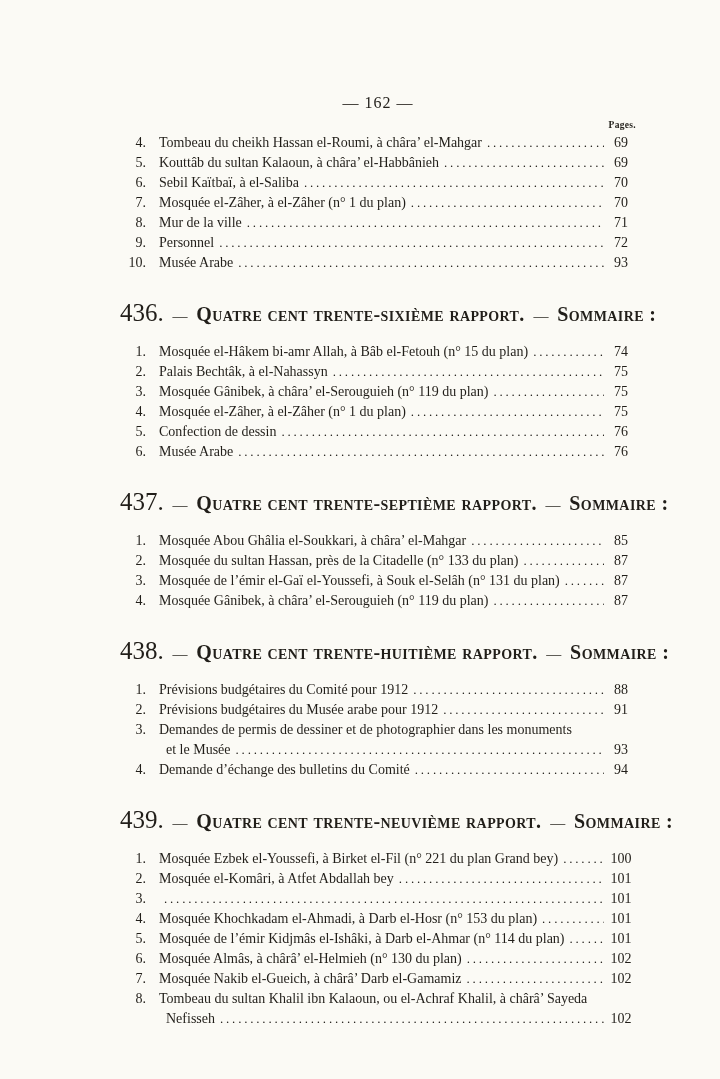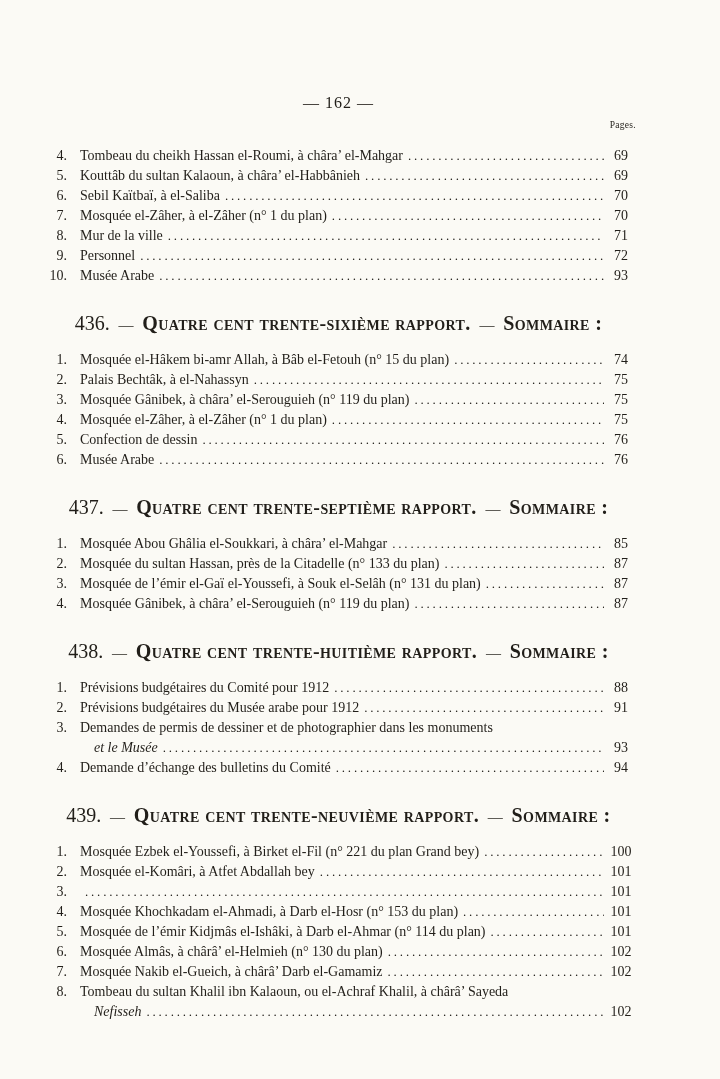--- a/index.html
+++ b/index.html
@@ -1,44 +1,44 @@
 <!DOCTYPE html>
 <html><head>
 <meta charset="utf-8">
 <style>
   html,body{margin:0;padding:0;background:#f4f2ec;}
   .page{
     width:720px;height:1079px;box-sizing:border-box;
     margin:0 auto;
-    padding:94px 84px 0 41px;
+    padding:94px 84px 0 120px;
     background:#fbfaf5;
     color:#211e19;
     font-family:"Liberation Serif","DejaVu Serif",serif;
     overflow:hidden;
   }
   .page-num{
     text-align:center;font-size:16px;letter-spacing:1px;margin-bottom:8px;
   }
   .pages-label{
-    text-align:right;font-size:9.5px;letter-spacing:.3px;margin-bottom:16px;font-weight:normal;
+    text-align:right;font-size:9.5px;letter-spacing:.3px;margin-bottom:3px;font-weight:bold;
   }
   .section{margin:0;}
   .heading{
     text-align:center;margin:26px 0 15px;white-space:nowrap;
   }
-  .hnum{font-size:20px;}
+  .hnum{font-size:25px;}
   .hsc{font-variant:small-caps;font-size:20px;letter-spacing:.4px;font-weight:bold;}
   .hsep{padding:0 5px;font-size:15px;}
   .row{
     display:flex;align-items:baseline;
     font-size:14px;line-height:20px;
   }
   .num{flex:0 0 26px;text-align:right;margin-right:13px;}
   .text{white-space:nowrap;}
-  .cont .text{margin-left:14px;font-style:italic;}
+  .cont .text{margin-left:7px;}
   .dots{
     flex:1 1 auto;overflow:hidden;white-space:nowrap;
     margin:0 2px 0 5px;min-width:10px;
   }
   .dots::after{
     content:"..........................................................................................................................................";
     letter-spacing:2.8px;font-size:13px;
   }
   .pg{flex:0 0 30px;text-align:center;}
 </style>

